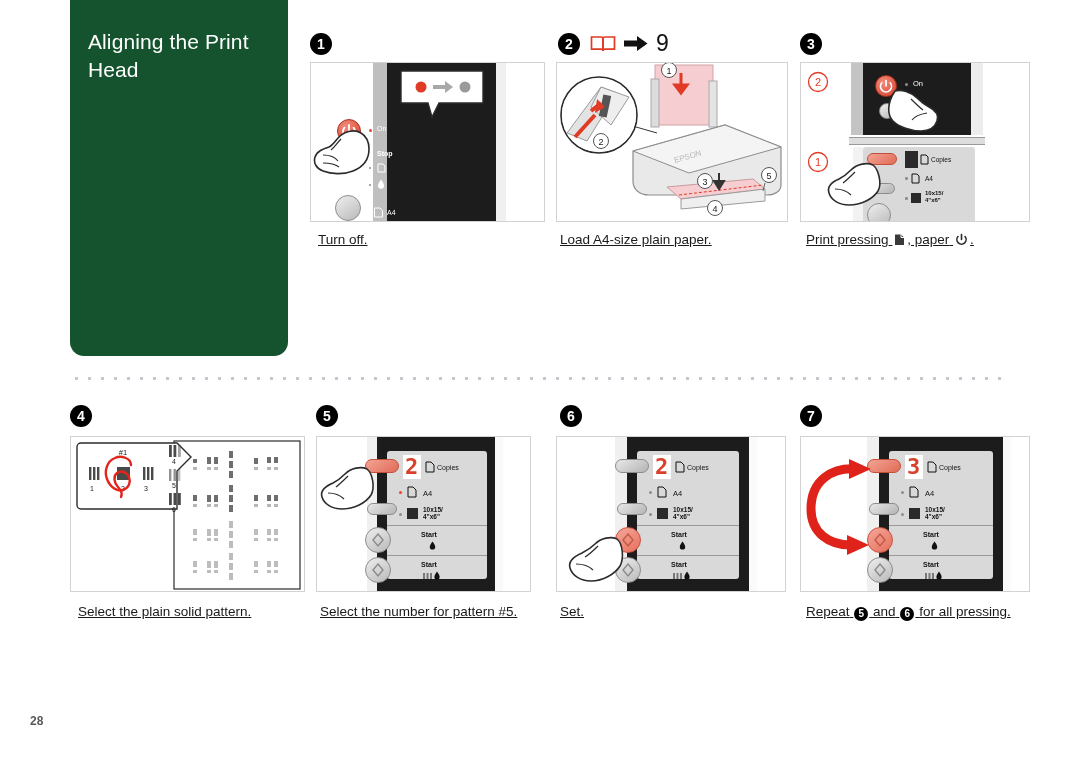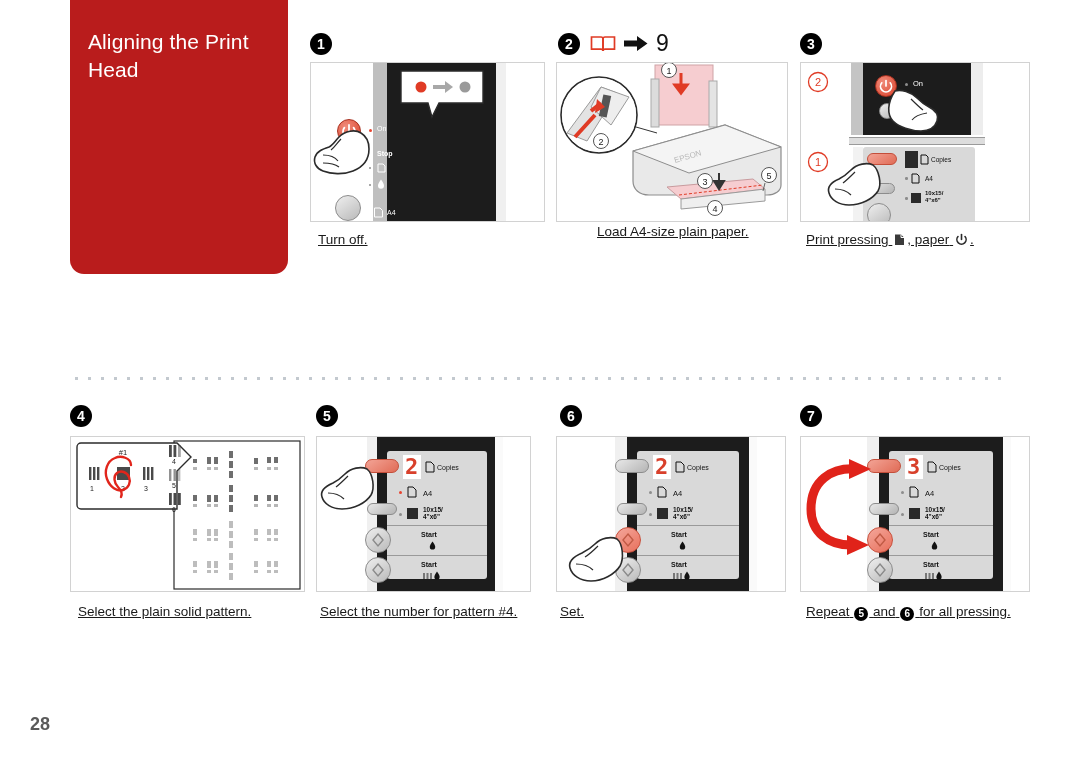--- a/index.html
+++ b/index.html
@@ -15,22 +15,22 @@
     color: #1a1a1a;
     overflow: hidden;
   }
 
   
   .side-title {
     position: absolute;
     left: 70px;
     top: 0px;
     width: 218px;
-    height: 274px;
-    background: #b91c1c;
+    height: 356px;
+    background: #14532d;
     border-bottom-left-radius: 14px;
     border-bottom-right-radius: 14px;
   }
   .side-title h1 {
     margin: 0;
     padding: 28px 20px 0 18px;
     font-size: 21px;
     line-height: 1.32;
     font-weight: 400;
     color: #ffffff;
@@ -105,21 +105,21 @@
     background-image: radial-gradient(circle, #c3c9cf 1.6px, rgba(0,0,0,0) 1.8px);
     background-size: 13px 5px;
     background-repeat: repeat-x;
   }
 
   
   .page-num {
     position: absolute;
     left: 30px;
     top: 714px;
-    font-size: 18px;
+    font-size: 12px;
     font-weight: bold;
     color: #5a5a5a;
   }
 
   
   .ctrl {
     position: absolute;
     background: #1c1c1c;
   }
   .ctrl-face {
@@ -313,21 +313,21 @@
     <defs>
         <clipPath id="cl1">
           <circle cx="42" cy="52" r="37"></circle>
         </clipPath>
       </defs>
     <circle cx="44" cy="78" r="7.5" fill="#fff" stroke="#555" stroke-width="1"></circle>
     <text x="44" y="82" font-size="9" text-anchor="middle" fill="#222" font-family="Liberation Sans, sans-serif">2</text>
   </svg>
 </div>
 
-<div class="caption" style="left:560px; top:224px;margin-left:37px;">Load A4-size plain paper.</div>
+<div class="caption" style="left:560px; top:232px;">Load A4-size plain paper.</div>
 
 <div class="badge" style="left:800px; top:33px;">3</div>
 
 <div class="panel" style="left:800px; top:62px; width:230px; height:160px;">
 
   <div class="ctrl" style="left:62px; top:0px; width:108px; height:72px;"></div>
   <div style="position:absolute; left:50px; top:0px; width:12px; height:72px; background:#c4c4c4;"></div>
   <div style="position:absolute; left:170px; top:0px; width:12px; height:72px; background:#ededed;"></div>
 
   <div class="btn-power" style="left:74px; top:12px; width:22px; height:22px;">
@@ -565,21 +565,21 @@
     <path d="M14,0.5 C16.2,3.5 16.6,4.8 16.6,5.9 A2.6,2.6 0 0,1 11.4,5.9 C11.4,4.8 11.8,3.5 14,0.5 Z" fill="#111"></path>
   </svg>
 
   <svg style="position:absolute; left:0px; top:26px;" width="58" height="56" viewBox="0 0 58 56">
     <path class="hand" d="M50,6 C44,3 34,5 28,11 C24,15 20,18 16,20 C9,23 3,28 5,34 C7,41 15,46 25,46 C37,46 49,40 54,32 C58,25 56,11 50,6 Z"></path>
     <path d="M31,13 C27,17 23,21 19,24" stroke="#2b2b2b" stroke-width="1.2" fill="none"></path>
     <path d="M11,30 C17,30 23,32 27,36" stroke="#2b2b2b" stroke-width="1.2" fill="none"></path>
   </svg>
 </div>
 
-<div class="caption" style="left:320px; top:604px;">Select the number for pattern #4.</div>
+<div class="caption" style="left:320px; top:604px;">Select the number for pattern #5.</div>
 
 <div class="badge" style="left:560px; top:405px;">6</div>
 
 <div class="panel" style="left:556px; top:436px; width:230px; height:156px;">
   <div class="ctrl" style="left:70px; top:0px; width:122px; height:156px;"></div>
   <div style="position:absolute; left:58px; top:0px; width:12px; height:156px; background:#f0f0f0;"></div>
   <div style="position:absolute; left:192px; top:0px; width:8px; height:156px; background:#fafafa;"></div>
   <div class="ctrl-face" style="left:80px; top:14px; width:102px; height:128px;"></div>
 
   <div class="btn-pill" style="left:58px; top:22px; width:34px; height:14px;"></div>

